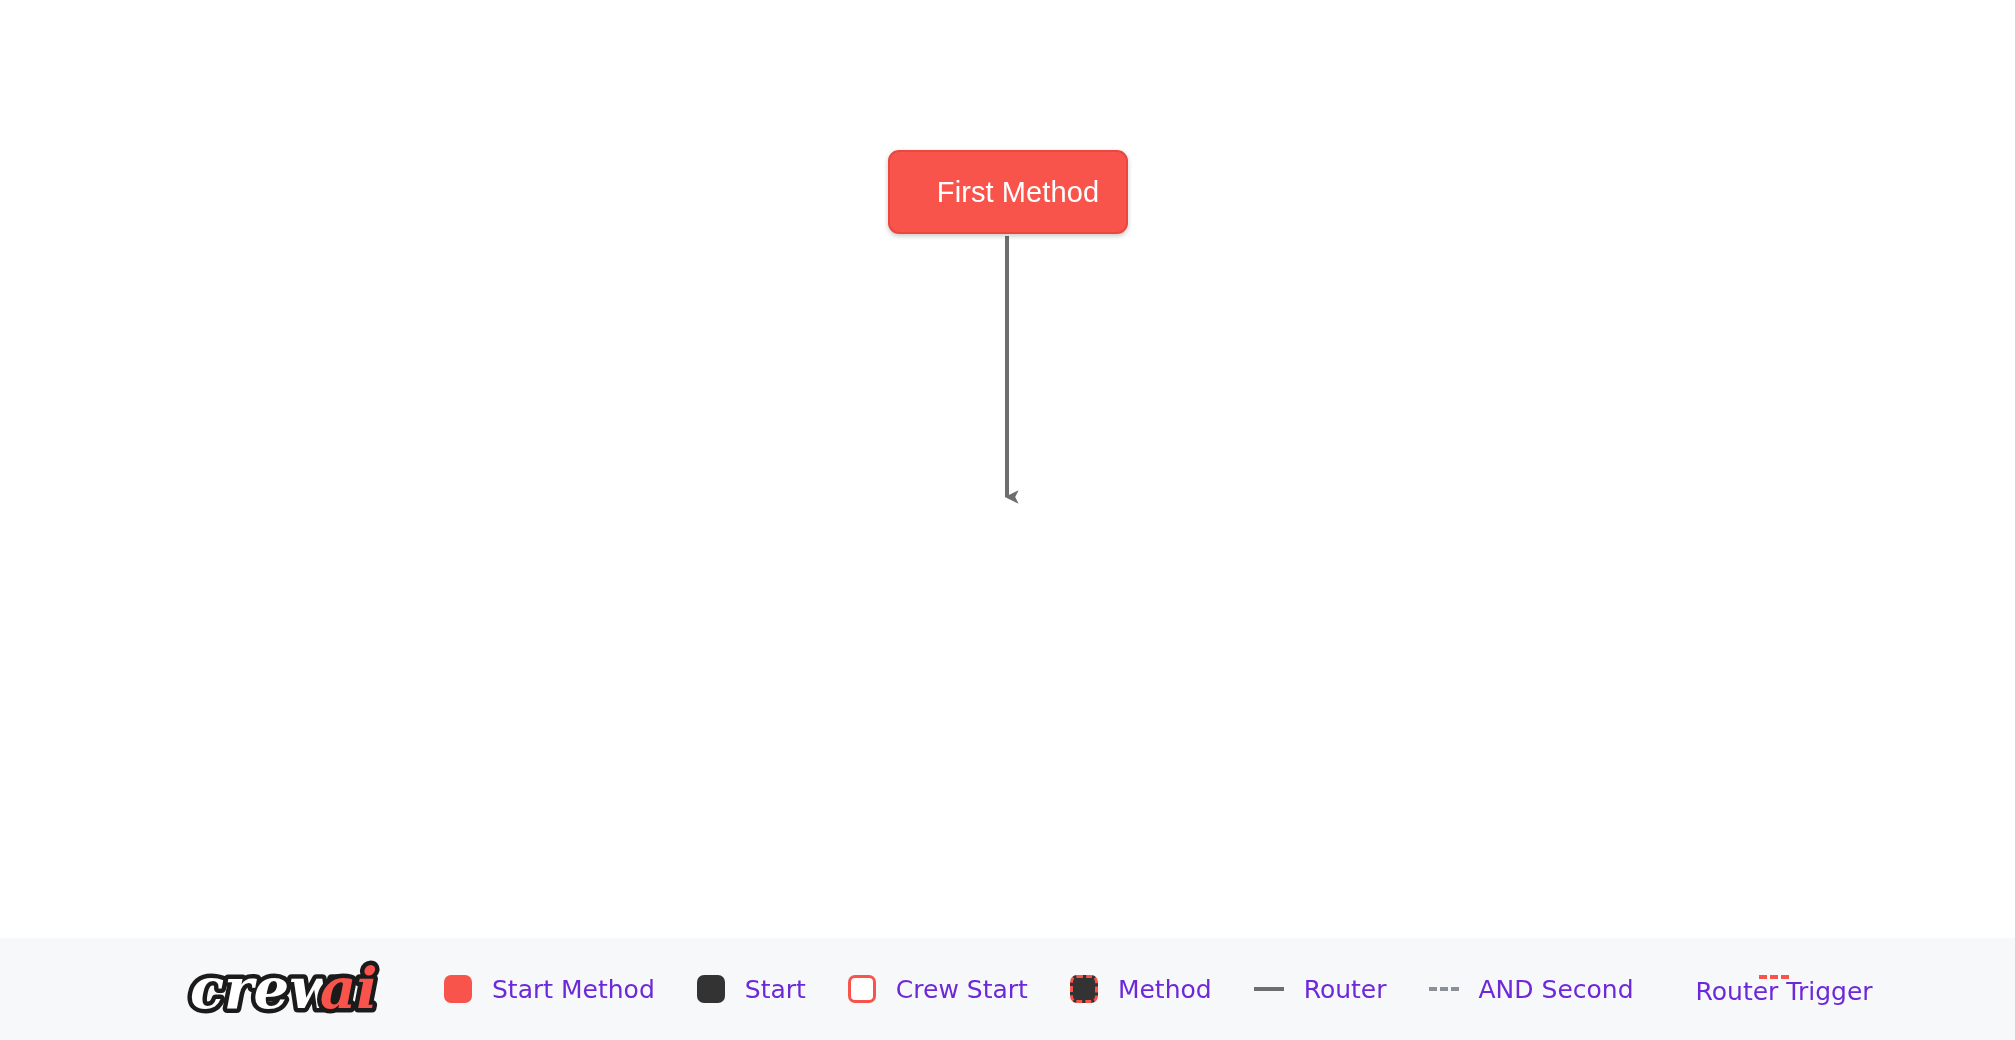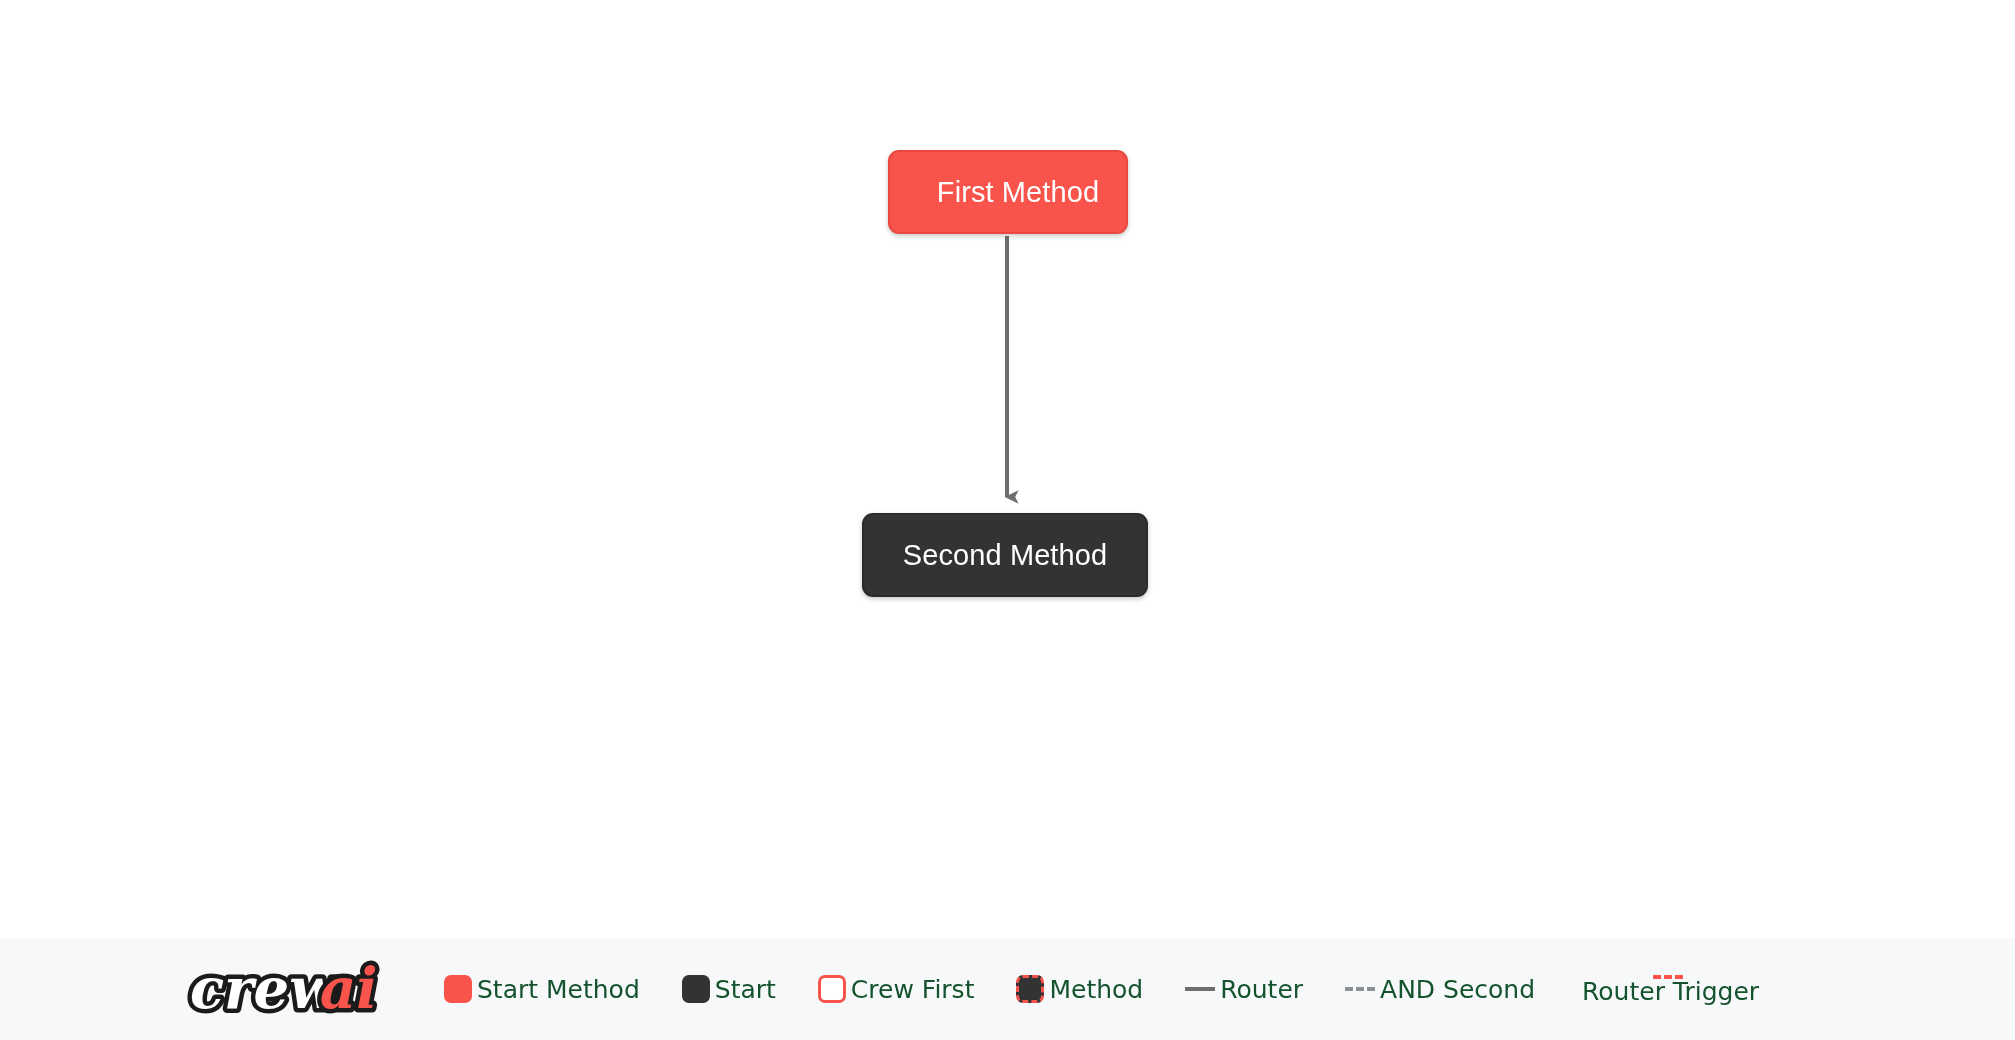--- a/index.html
+++ b/index.html
@@ -100,23 +100,23 @@
   .legend-item {
     display: flex;
     align-items: center;
     margin-right: 42px;
     white-space: nowrap;
   }
   .legend-item:last-child { margin-right: 0; flex-direction: column; }
 
   .legend-label {
     font-size: 25px;
-    color: #14532d;
+    color: #6d28d9;
     line-height: 1;
-    margin-left: 5px;
+    margin-left: 20px;
     font-family: "DejaVu Sans", sans-serif;
   }
 
   .swatch {
     width: 28px;
     height: 28px;
     border-radius: 7px;
     box-sizing: border-box;
     flex: 0 0 auto;
   }
@@ -150,23 +150,20 @@
       </defs>
       <g>
         <line x1="1007" y1="236" x2="1007" y2="497" stroke="#6e6e6e" stroke-width="4" marker-end="url(#arrow-swallowtail)"></line>
       </g>
     </svg>
 
     <div class="node node-start" style="left:888px; top:150px; width:240px; height:84px;padding-left:20px;">
       <span>First Method</span>
     </div>
 
-    <div class="node node-method" style="left:862px; top:513px; width:286px; height:84px;">
-      <span>Second Method</span>
-    </div>
 
   </div>
 
   <div id="legend">
 
     <svg id="logo" viewBox="0 0 218 74" xmlns="http://www.w3.org/2000/svg">
       <g font-family="DejaVu Serif, serif" font-size="56" font-weight="bold" font-style="italic">
         <text x="4" y="56" stroke="#1b1b1b" stroke-width="9" stroke-linejoin="round" fill="none">crew</text>
         <text x="4" y="56" fill="#ffffff">crew</text>
         <text x="134" y="56" stroke="#1b1b1b" stroke-width="9" stroke-linejoin="round" fill="none">ai</text>
@@ -181,21 +178,21 @@
         <span class="legend-label">Start Method</span>
       </div>
 
       <div class="legend-item">
         <span class="swatch swatch-method"></span>
         <span class="legend-label">Start</span>
       </div>
 
       <div class="legend-item">
         <span class="swatch swatch-crew"></span>
-        <span class="legend-label">Crew First</span>
+        <span class="legend-label">Crew Start</span>
       </div>
 
       <div class="legend-item">
         <span class="swatch swatch-router"></span>
         <span class="legend-label">Method</span>
       </div>
 
       <div class="legend-item">
         <span class="line-swatch line-trigger"></span>
         <span class="legend-label">Router</span>

